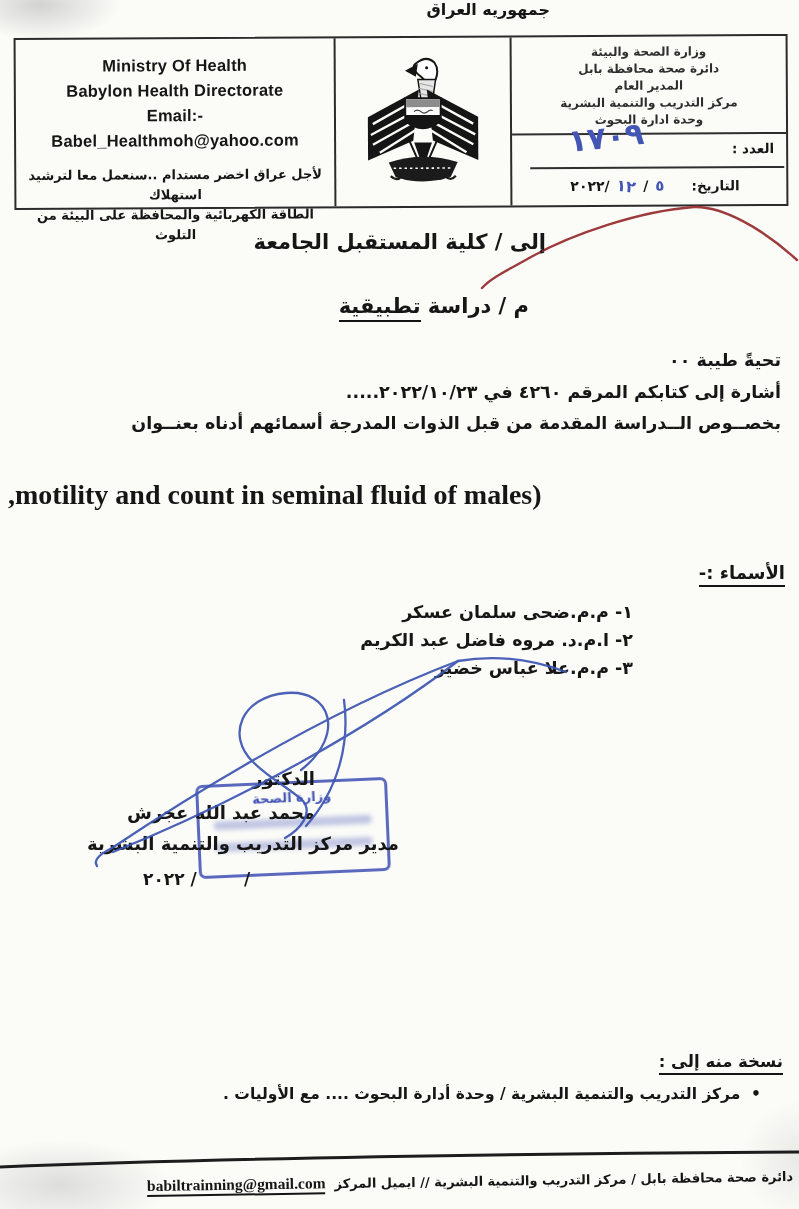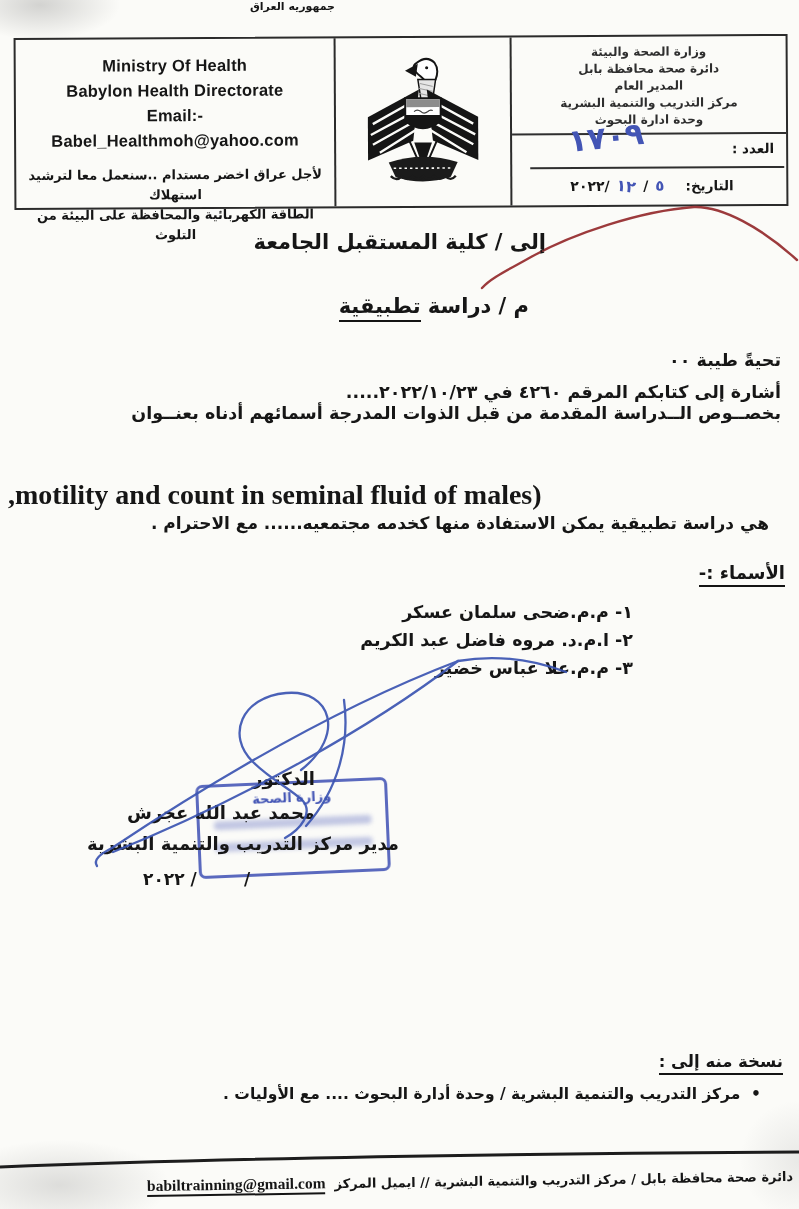--- a/index.html
+++ b/index.html
@@ -38,21 +38,21 @@
 </style>
 </head>
 <body>
 
 <div id="page">
 
   <div class="artifact" style="left:-40px;top:-30px;width:160px;height:70px;background:radial-gradient(closest-side,rgba(90,90,90,.25),rgba(90,90,90,0));"></div>
   <div class="artifact" style="left:-50px;top:1140px;width:220px;height:90px;background:radial-gradient(closest-side,rgba(100,100,100,.20),rgba(100,100,100,0));"></div>
   <div class="artifact" style="left:740px;top:1100px;width:120px;height:120px;background:radial-gradient(closest-side,rgba(120,120,120,.14),rgba(120,120,120,0));"></div>
 
-  <div class="abs ar bold" style="left:250px;top:0px;width:300px;text-align:left;font-size:11px;"><span>جمهوريه العراق</span></div>
+  <div class="abs ar bold" style="left:250px;top:0px;width:300px;text-align:right;font-size:16px;"><span>جمهوريه العراق</span></div>
 
   <div class="abs" id="lh-table">
     <div class="vdiv" style="left:318px;"></div>
     <div class="vdiv" style="left:494px;"></div>
 
     <div id="lh-left">
       <div class="org en-sans">
         <div>Ministry Of Health</div>
         <div>Babylon Health Directorate</div>
         <div>Email:-</div>
@@ -106,37 +106,36 @@
 
       <div class="abs num-label ar" style="right:12px;top:104px;"><span>العدد :</span></div>
       <div class="abs hand" style="left:56px;top:82px;font-size:31px;font-weight:bold;letter-spacing:5px;transform:rotate(-6deg);"><span>١٧٠٩</span></div>
       <div class="hline" style="left:18px;right:2px;top:130px;"></div>
 
       <div class="abs" style="left:0;right:10px;top:136px;height:26px;direction:ltr;display:flex;align-items:center;justify-content:flex-start;gap:7px;font-weight:bold;">
         <span style="font-size:14px;margin-left:58px;">٢٠٢٢/</span>
         <span class="hand" style="font-size:16px;transform:rotate(8deg);">١٢</span>
         <span style="font-size:14px;">/</span>
         <span class="hand" style="font-size:15px;">٥</span>
-        <span class="ar num-label" style="margin-left:14px;">التاريخ:</span>
+        <span class="ar num-label" style="margin-left:20px;">التاريخ:</span>
       </div>
     </div>
   </div>
 
   <svg class="abs" style="left:0;top:0;pointer-events:none;" width="799" height="320">
     <path d="M 797,260 C 762,228 722,206 694,207 C 640,211 572,234 531,257 C 506,271 491,278 482,288" stroke="#9c3a3c" stroke-width="2.4" fill="none" stroke-linecap="round"></path>
   </svg>
 
   <div class="abs ar bold" style="right:253px;top:230px;font-size:21px;"><span>إلى / كلية المستقبل الجامعة</span></div>
   <div class="abs ar bold" style="right:270px;top:294px;font-size:21px;"><span>م / دراسة </span><span class="u" style="border-bottom-width:2.5px;">تطبيقية</span></div>
 
   <div class="abs ar bold" style="right:18px;top:350px;font-size:17.5px;"><span>تحيةً طيبة ٠٠</span></div>
   <div class="abs ar bold" style="right:18px;top:382px;font-size:17.5px;"><span>أشارة إلى كتابكم المرقم ٤٢٦٠  في  ٢٠٢٢/١٠/٢٣.....</span></div>
-  <div class="abs ar bold" style="right:18px;top:403px;font-size:17.5px;letter-spacing:.2px;"><span>بخصــوص الــدراسة المقدمة  من قبل الذوات المدرجة أسمائهم أدناه  بعنــوان</span></div>
+  <div class="abs ar bold" style="right:18px;top:413px;font-size:17.5px;letter-spacing:.2px;"><span>بخصــوص الــدراسة المقدمة  من قبل الذوات المدرجة أسمائهم أدناه  بعنــوان</span></div>
   <div class="abs en-serif" style="left:8px;top:479px;font-size:28px;"><span>,motility and count in seminal fluid of males)</span></div>
-  <div class="abs ar bold" style="right:30px;top:513px;font-size:17px;"><span>هي دراسة تطبيقية يمكن الاستفادة منها كخدمه مجتمعيه...... مع الاحترام .</span></div>
 
   <div class="abs ar bold" style="right:14px;top:562px;font-size:18px;"><span class="u">الأسماء :-</span></div>
   <div class="abs ar bold" style="right:166px;top:598px;font-size:17.5px;line-height:28px;text-align:right;">
     <div>١- م.م.ضحى سلمان عسكر</div>
     <div>٢- ا.م.د. مروه فاضل عبد الكريم</div>
     <div>٣- م.م.علا عباس خضير</div>
   </div>
 
   <div class="stamp">
     <div class="s-text">وزارة الصحة</div>

